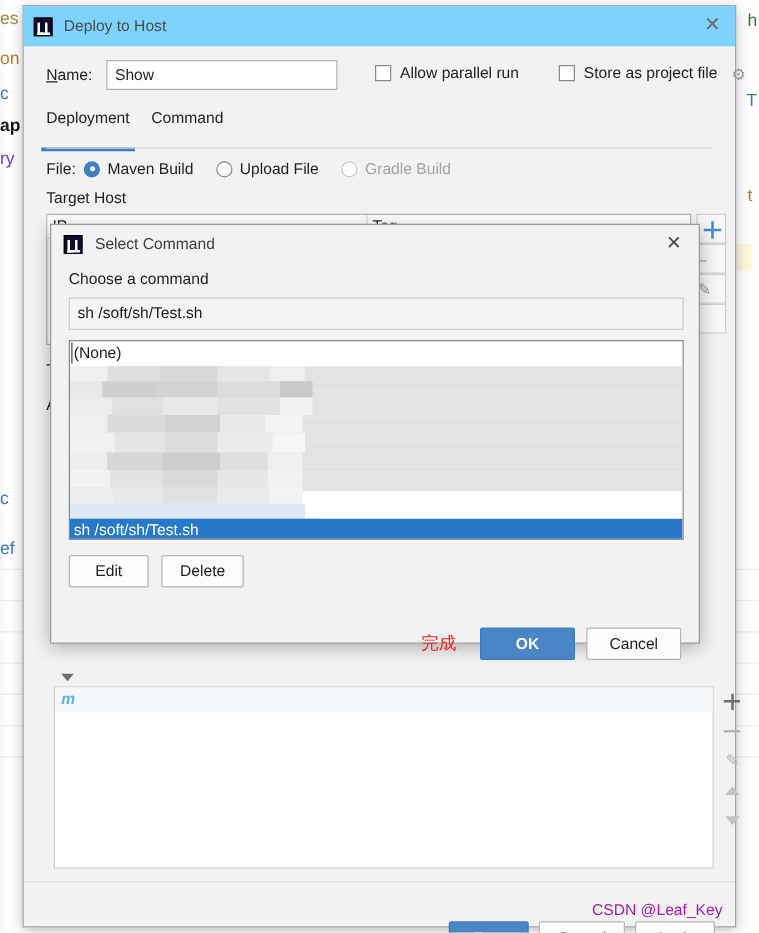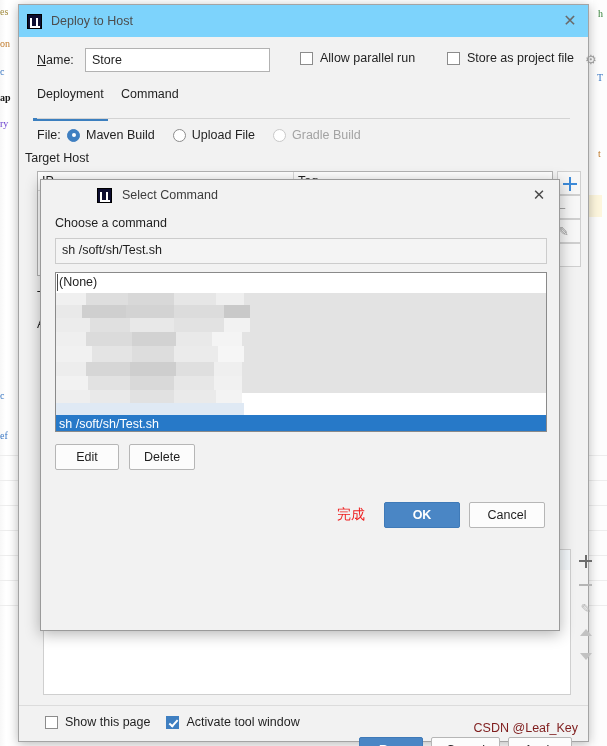--- a/index.html
+++ b/index.html
@@ -10,22 +10,22 @@
     font-family: "Liberation Sans", "DejaVu Sans", sans-serif;
     font-size: 12px;
     color: #1f1f1f;
     background: #ffffff;
   }
   #root { position: relative; width: 607px; height: 746px; background:#ffffff; }
 
   
   .ide-bg { position:absolute; inset:0; background:#ffffff; }
   .code-frag {
-    position:absolute; font-family:Liberation Serif, serif;
-    font-size:10px; white-space:nowrap; user-select:none;
+    position:absolute; font-family:Liberation Sans, sans-serif;
+    font-size:14px; white-space:nowrap; user-select:none;
   }
   .bg-gutter {
     position:absolute; left:0; top:0; width:6px; height:746px;
     background:linear-gradient(to right,#f7f7f7,#ffffff);
   }
   .bg-rightcol {
     position:absolute; right:0; top:0; width:14px; height:746px; background:#fdfdfd;
   }
   .bg-rowline {
     position:absolute; left:0; right:0; height:1px; background:#ededed;
@@ -114,21 +114,21 @@
     background:#fff; margin-right:6px; position:relative; flex:0 0 auto;
   }
   .radio .dot.sel { border-color:#3f7fc1; background:#3f7fc1; }
   .radio .dot.sel::after {
     content:""; position:absolute; left:3.5px; top:3.5px; width:4px; height:4px;
     border-radius:50%; background:#fff;
   }
   .radio.disabled { color:#a3a3a3; }
   .radio.disabled .dot { border-color:#c9c9c9; }
 
-  .lbl-target-host { position:absolute; left:6px; top:114px; font-size:12.5px; }
+  .lbl-target-host { position:absolute; left:18px; top:114px; font-size:12.5px; }
 
   .table-host {
     position:absolute; left:18px; top:134px; width:516px; height:105px;
     background:#fff; border:1px solid #b2b2b2;
   }
   .th-row { display:flex; height:19px; border-bottom:1px solid #d9d9d9; background:#fff; }
   .th { font-size:12.5px; padding:2px 0 0 4px; }
   .th.ip { width:256px; border-right:1px solid #d9d9d9; }
   .th.tag { flex:1; }
 
@@ -193,29 +193,28 @@
     font-size:12.5px; color:#1f1f1f; display:inline-flex; align-items:center;
     justify-content:center; padding:0 14px; border-radius:2px;
   }
   .btn.primary { background:#4a86c5; border-color:#3f7ab8; color:#fff; font-weight:bold; }
   .btn.focused { border:2px solid #8ab8e4; }
   .btn u { text-decoration:underline; }
 
   .main-actions { position:absolute; right:16px; top:700px; display:flex; gap:8px; }
 
   .watermark {
-    position:absolute; right:10px; bottom:6px; color:#7f1d1d; font-size:12.5px;
+    position:absolute; right:10px; bottom:6px; color:#a21caf; font-size:12.5px;
   }
 
   
   .dialog-sel {
-    position:absolute; left:40px; top:179px; width:520px; height:452px;
+    position:absolute; left:40px; top:179px; width:520px; height:336px;
     background:#f2f2f2; border:1px solid #9a9a9a;
     box-shadow:0 3px 14px rgba(0,0,0,0.3);
-    padding-left:46px;
   }
   .sel-title { position:relative; height:30px; display:flex; align-items:center; padding-left:10px; }
   .sel-title .ij-icon { margin-right:10px; }
   .sel-title-text { font-size:12.5px; color:#3c3c3c; }
   .sel-close {
     position:absolute; right:10px; top:5px; width:20px; height:20px;
     text-align:center; line-height:19px; font-size:15px; color:#4a4a4a;
   }
   .sel-sub { position:absolute; left:14px; top:36px; font-size:12.5px; }
   .sel-cmdbox {
@@ -294,21 +293,21 @@
           <i></i>
         </span>
       <span class="title-text">Deploy to Host</span>
       <span class="win-close">✕</span>
     </div>
 
     <div class="body-main">
 
       <div class="row-name">
         <span class="lbl-name"><u>N</u>ame:</span>
-        <div class="input-name">Store</div>
+        <div class="input-name">Show</div>
       </div>
 
       <label class="chk cb-parallel">
         <span class="box"></span>
         <span>Allow parallel run</span>
       </label>
 
       <label class="chk cb-store">
         <span class="box"></span>
         <span>Store as project file</span>
@@ -371,30 +370,20 @@
       <div class="after-toolbar">
         <div class="at-btn at-plus"></div>
         <div class="at-btn at-minus"></div>
         <div class="at-btn at-pencil">✎</div>
         <div class="at-btn at-up"></div>
         <div class="at-btn at-down"></div>
       </div>
 
       <div class="bottom-sep"></div>
 
-      <div class="bottom-checks">
-        <label class="chk">
-          <span class="box"></span>
-          <span>Show this page</span>
-        </label>
-        <label class="chk">
-          <span class="box checked"></span>
-          <span>Activate tool window</span>
-        </label>
-      </div>
 
       <div class="main-actions">
         <div class="btn primary">Run</div>
         <div class="btn">Cancel</div>
         <div class="btn"><u>A</u>pply</div>
       </div>
 
       <div class="watermark">CSDN @Leaf_Key</div>
     </div>
   </div>

